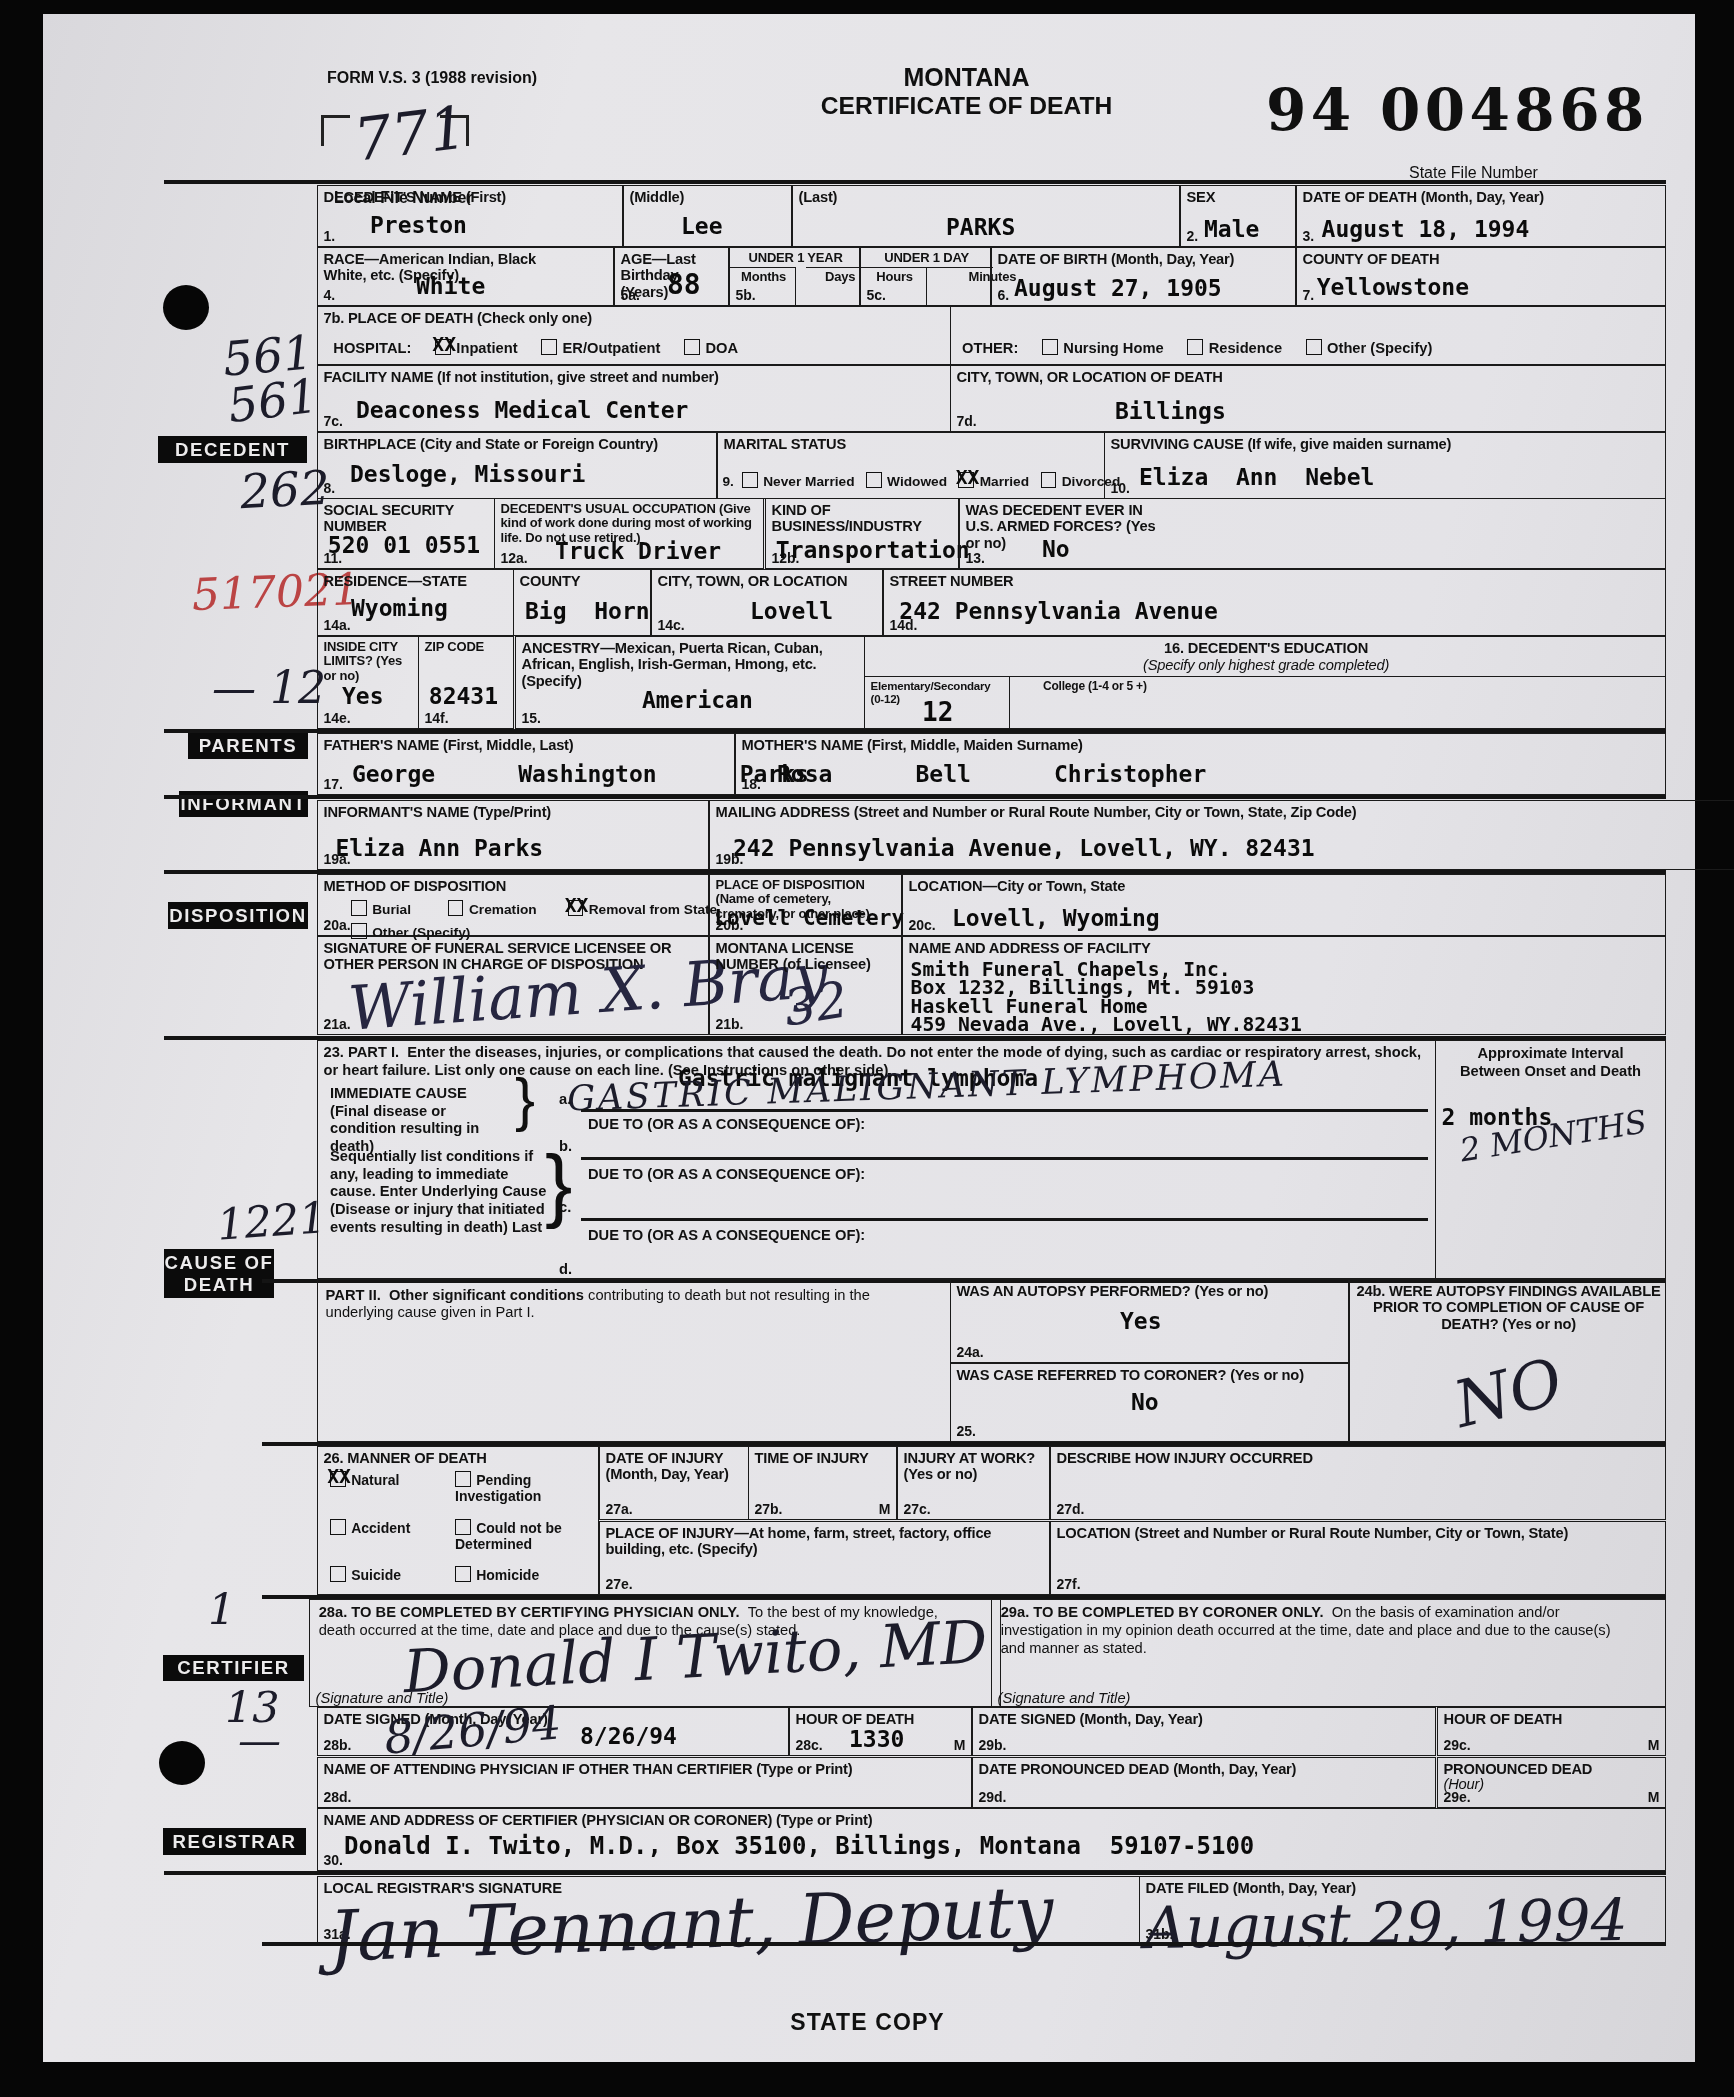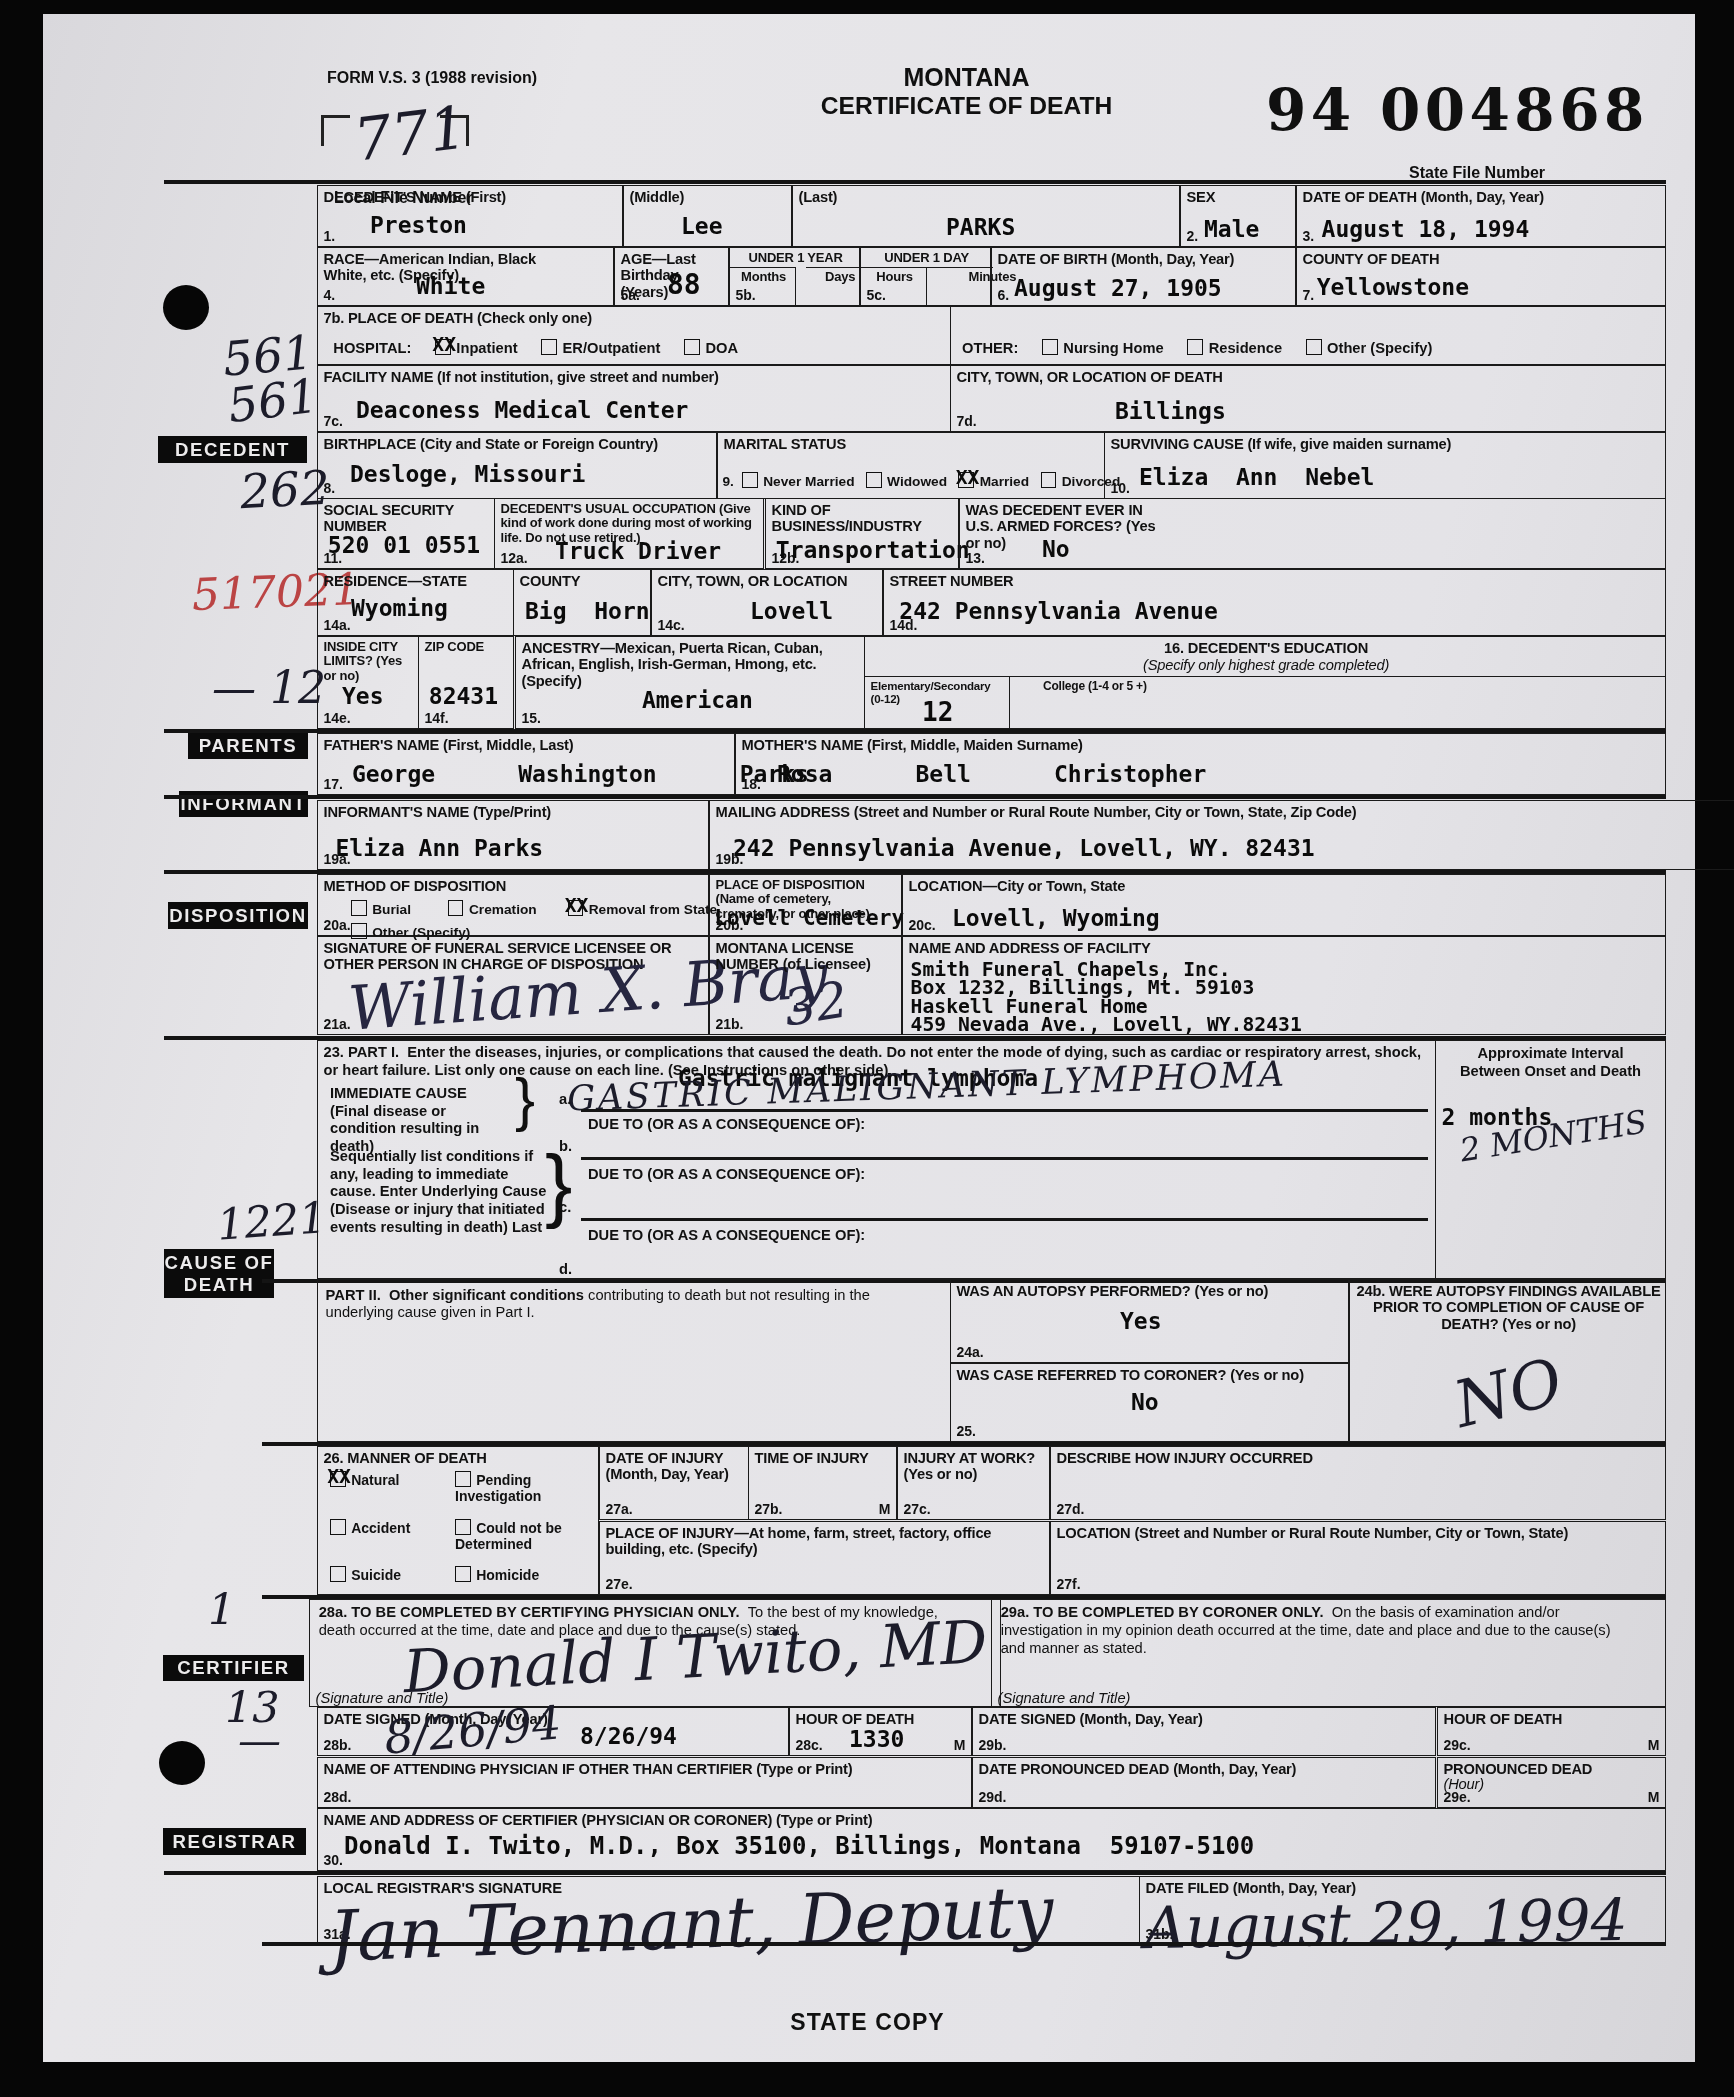--- a/index.html
+++ b/index.html
@@ -30,21 +30,21 @@
 </head>
 <body>
 
 <div id="canvas">
 <div id="paper"></div>
 
 <span class="hdr" style="left:327px;top:69px;font-size:16px;">FORM V.S. 3 (1988 revision)</span>
 <div class="hdr" style="left:737px;top:63px;width:459px;text-align:center;font-size:25px;">MONTANA</div>
 <div class="hdr" style="left:737px;top:92px;width:459px;text-align:center;font-size:24.6px;">CERTIFICATE OF DEATH</div>
 <span class="hdr" style="left:1266px;top:76px;font-family:'DejaVu Serif',serif;font-size:58px;letter-spacing:4.4px;">94 004868</span>
-<span class="hdr" style="left:1409px;top:164px;font-size:16px;font-weight:700;">State File Number</span>
+<span class="hdr" style="left:1409px;top:164px;font-size:16px;font-weight:400;">State File Number</span>
 <div style="position:absolute;left:321px;top:115px;width:26px;height:28px;border-left:3.3px solid #222;border-top:3.3px solid #222;"></div>
 <div style="position:absolute;left:440px;top:115px;width:26px;height:28px;border-right:3.3px solid #222;border-top:3.3px solid #222;"></div>
 <span class="hw" style="left:354px;top:99px;font-size:59px;transform:rotate(-7deg);">771</span>
 <span class="hdr" style="left:334px;top:189px;font-size:16px;">Local File Number</span>
 
 <div class="hole" style="left:163px;top:285px;width:46px;height:45px;"></div>
 <div class="hole" style="left:159px;top:1741px;width:46px;height:44px;"></div>
 <div class="mbar" style="left:158px;top:436px;width:149px;padding:2.7px 0;">DECEDENT</div>
 <div class="mbar" style="left:188px;top:733px;width:120px;padding:2.2px 0;">PARENTS</div>
 <div class="mbar" style="left:179px;top:791px;width:129px;padding:2.2px 0;">INFORMANT</div>

